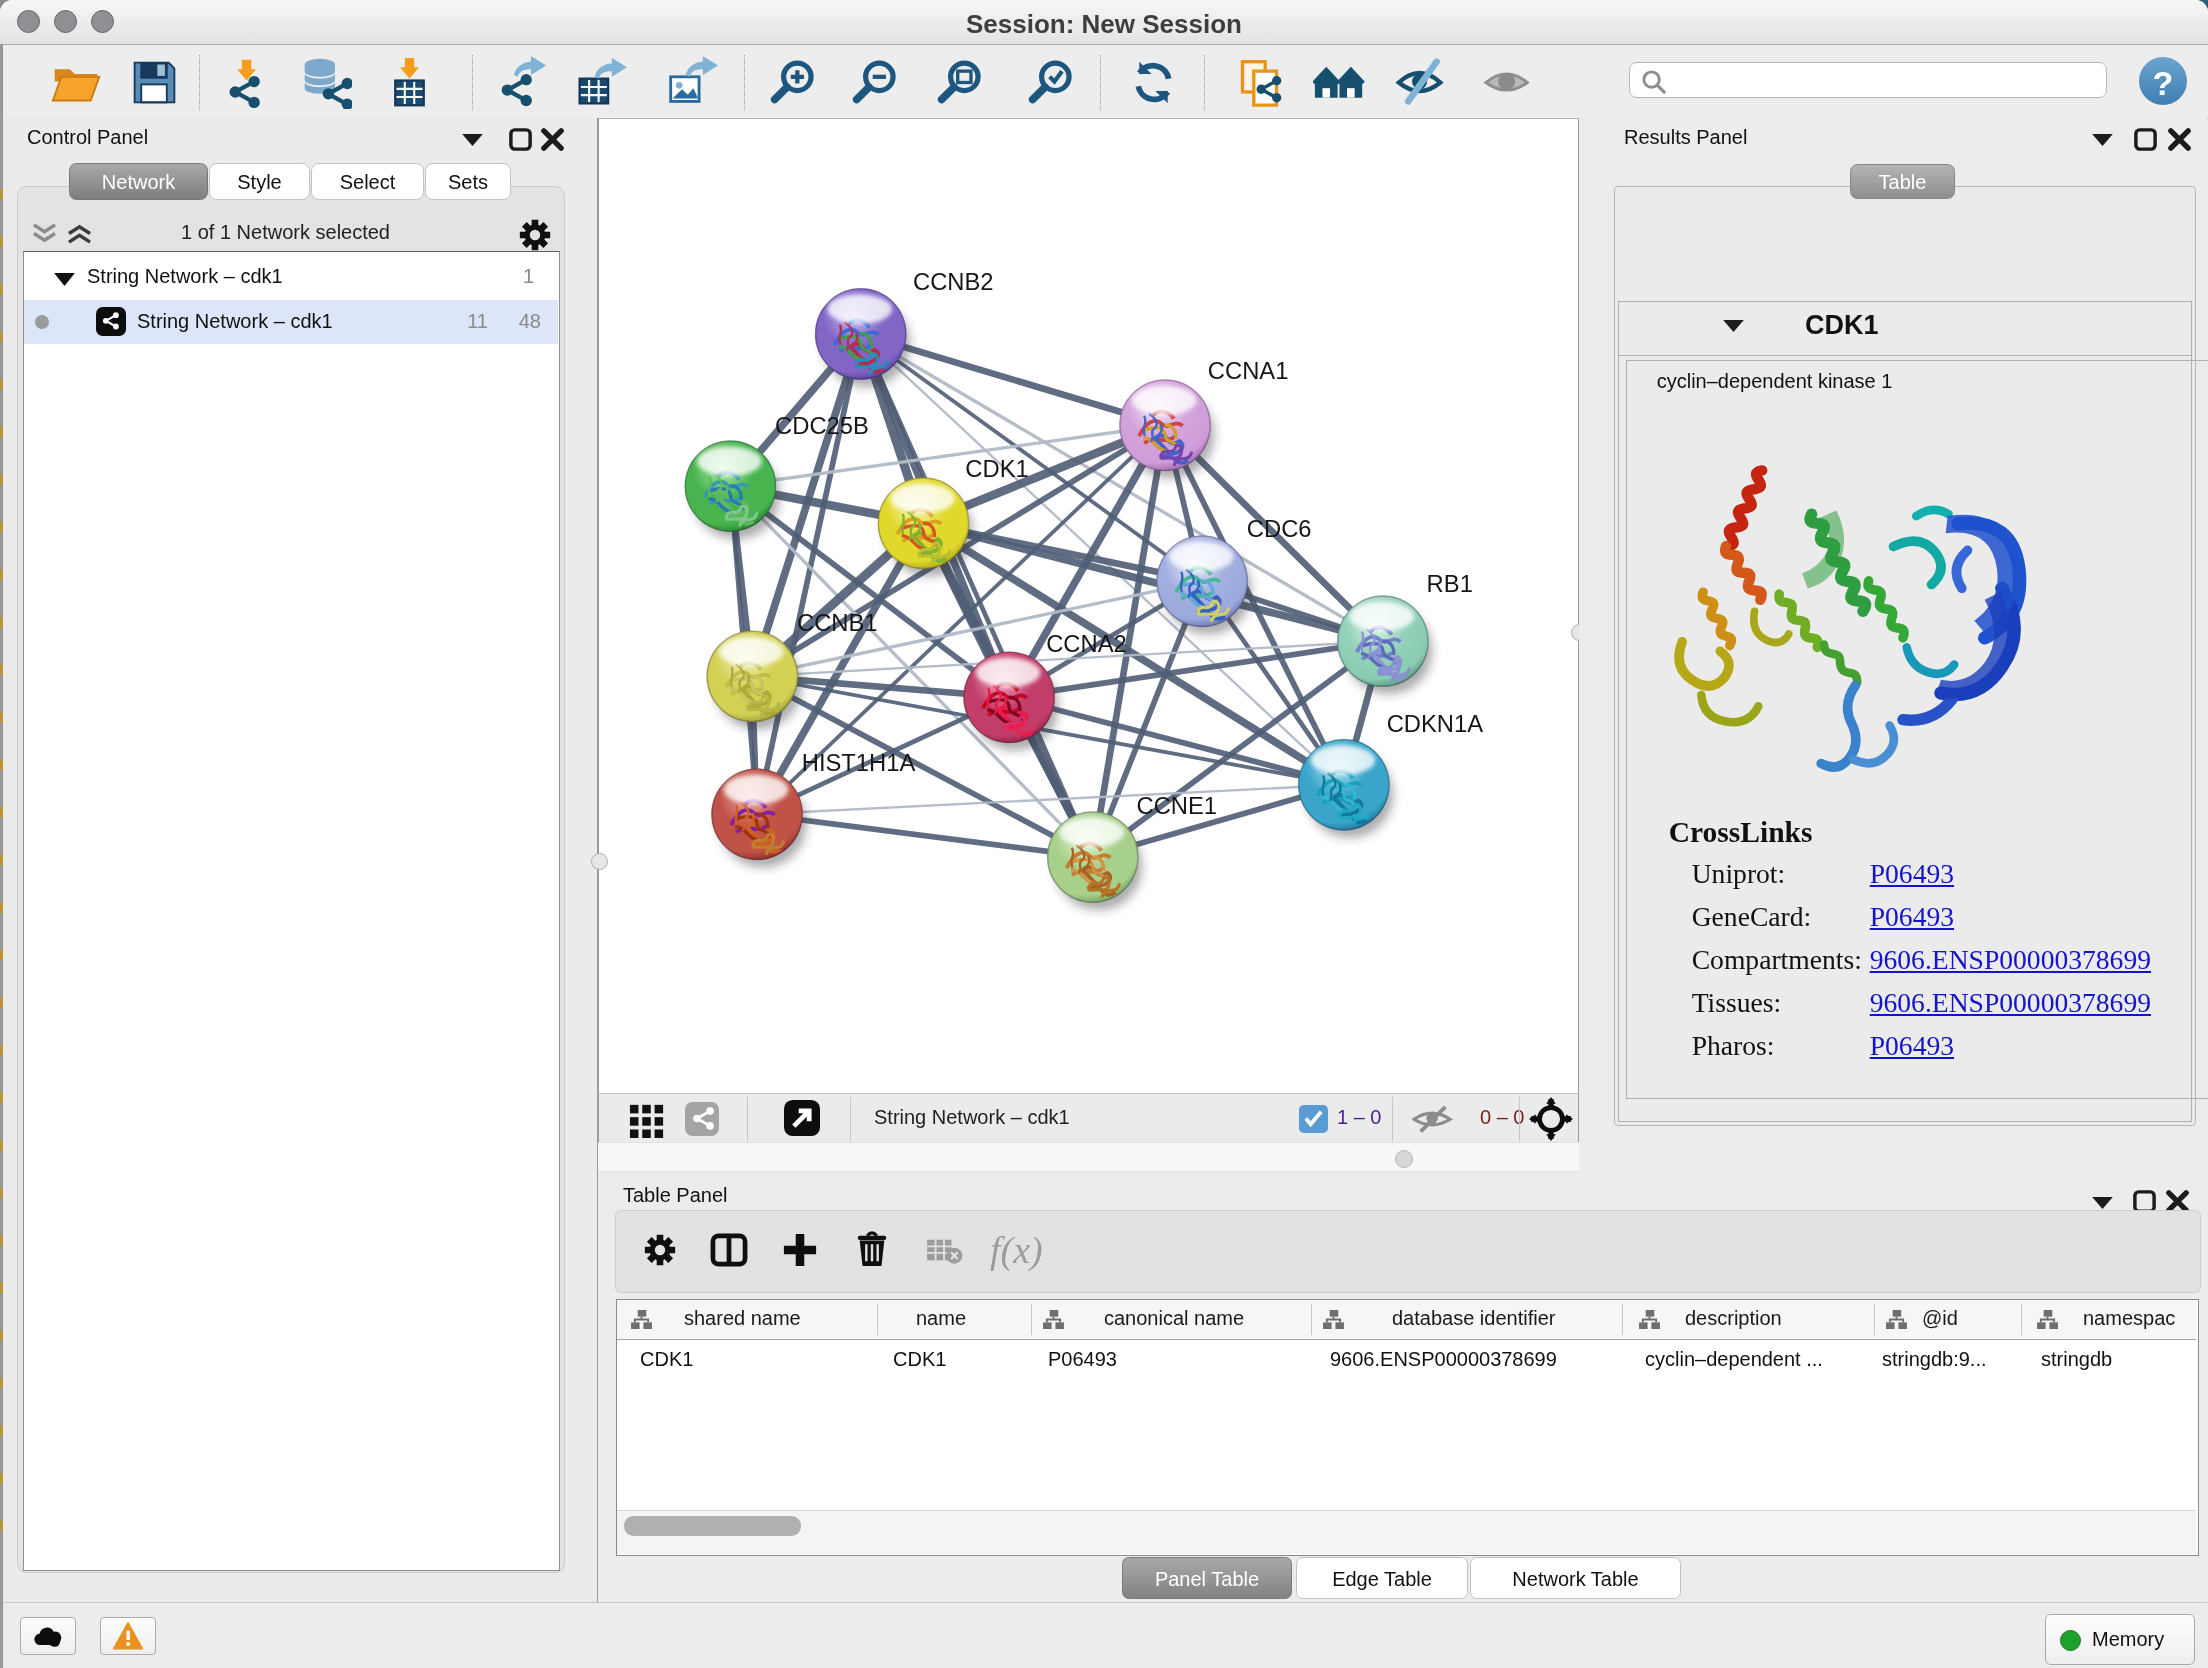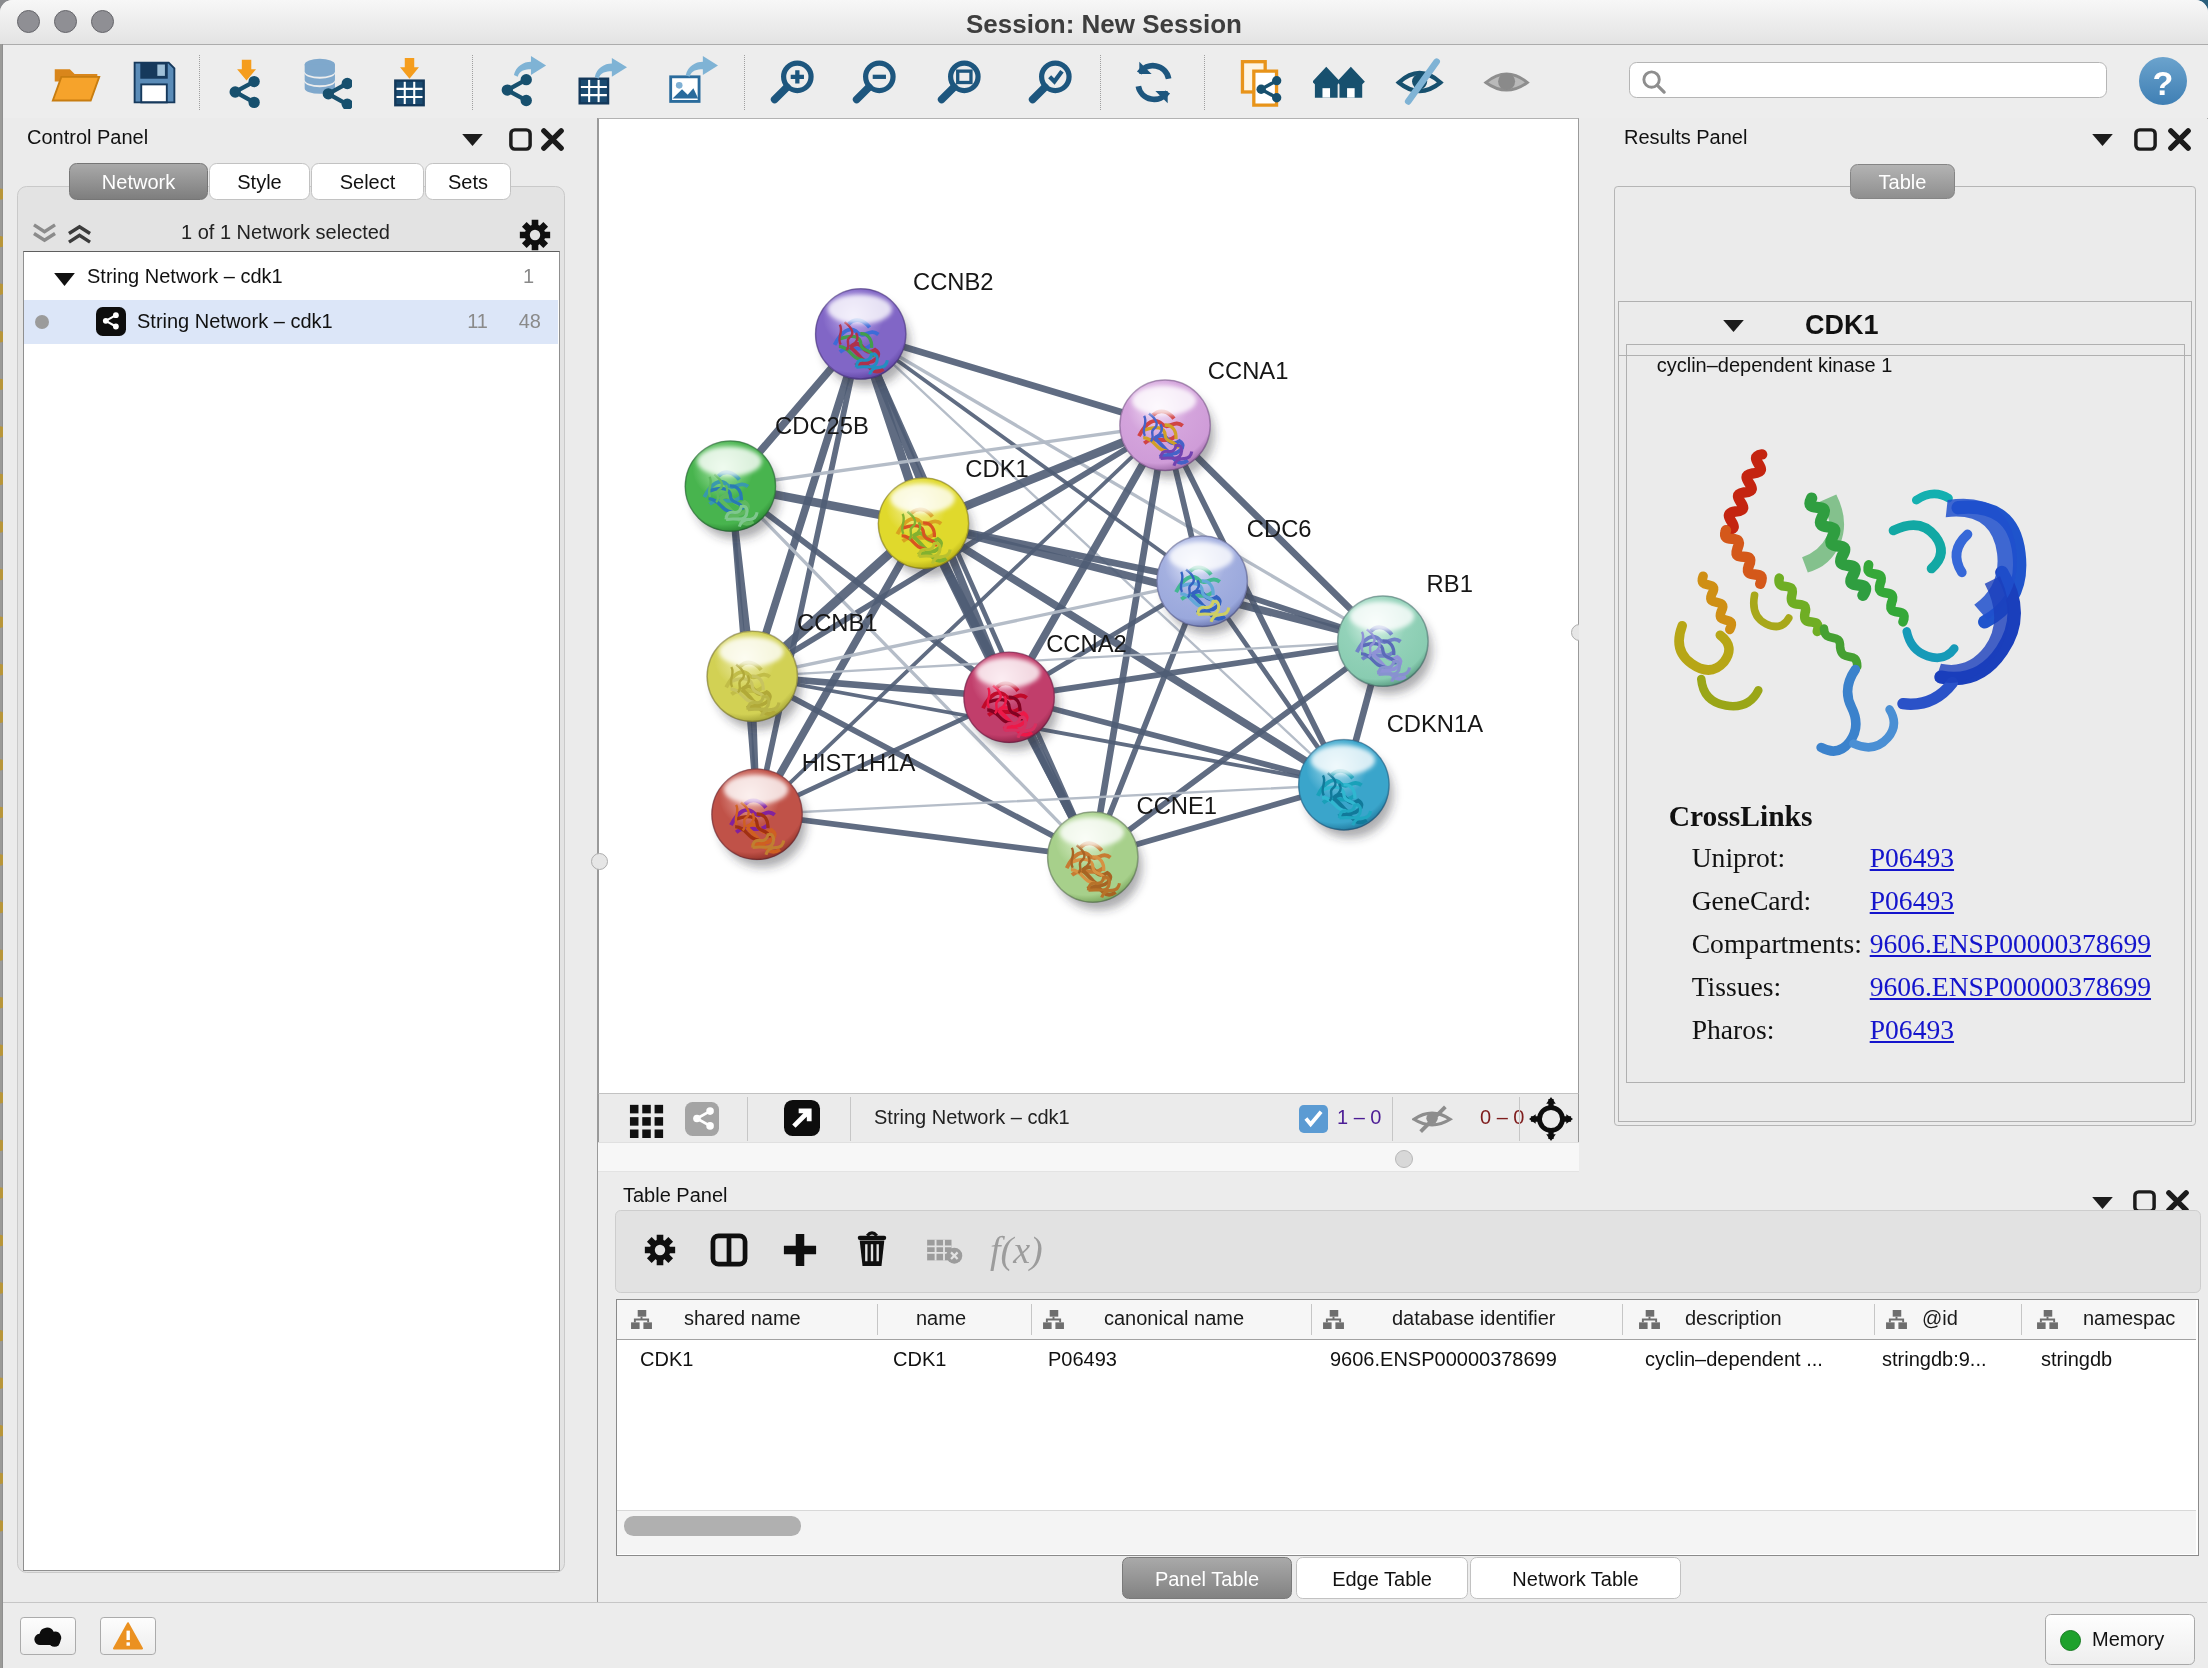--- a/index.html
+++ b/index.html
@@ -627,21 +627,21 @@
         <path d="M4,4 L22,22 M22,4 L4,22" stroke="#1c1c1c" stroke-width="5.6" stroke-linecap="round"></path>
       </svg>
     <div class="abs" style="left:35px;top:68px;width:580px;height:938px;background:#ebebeb;border:1px solid #b5b5b5;border-radius:3.8px;"></div>
     <div class="t abs" style="left:271px;top:46px;width:105px;height:35px;line-height:35px;text-align:center;background:linear-gradient(#b3b3b3,#8f8f8f);color:#fff;border-radius:7.6px;border:1px solid #858585;box-sizing:border-box;">Table</div>
     <div class="abs" style="left:39px;top:183px;width:572px;height:819px;border:1px solid #b0b0b0;">
       <svg class="abs" style="left:103px;top:16px;" width="23" height="15" viewBox="0 0 24 16">
           <path d="M1,2 H23 L12,15 Z" fill="#1c1c1c"></path>
         </svg>
       <div class="t abs" style="left:186px;top:7.6px;font-size:27px;font-weight:bold;">CDK1</div>
       <div class="abs" style="left:0px;top:53px;width:572px;height:0;border-top:1px solid #b0b0b0;"></div>
-      <div class="abs" style="left:6.7px;top:42px;width:557px;height:737px;border:1px solid #b0b0b0;">
+      <div class="abs" style="left:6.7px;top:58px;width:557px;height:737px;border:1px solid #b0b0b0;padding-left:24px;">
         <div class="t abs" style="left:30px;top:8.6px;">cyclin–dependent kinase 1</div>
         <div id="ribbon" class="abs" style="left:40px;top:98px;width:371px;height:314px;">
           <svg width="371" height="314" viewBox="0 0 390 330" fill="none" stroke-linecap="round">
             <path d="M100,12 C81,15 113,30 90,32 C71,35 103,50 81,52 C62,55 94,70 72,72 C52,75 84,90 62,92 " stroke="#c42410" stroke-width="11"></path>
             <path d="M62,92 C56,109 82,92 74,111 C68,128 94,111 86,129 C80,146 106,130 98,148 " stroke="#d4581a" stroke-width="11"></path>
             <path d="M38,140 C32,155 56,143 47,159 C41,173 65,162 57,177 C51,192 74,180 66,196 " stroke="#cf8f14" stroke-width="10"></path>
             <path d="M16,192 q-10,26 10,40 q20,14 34,-2 q12,-16 -4,-28" stroke="#b7a616" stroke-width="10"></path>
             <path d="M36,248 q2,24 26,28 q24,4 34,-16" stroke="#9aa617" stroke-width="9"></path>
             <path d="M92,160 q-4,22 12,30 q16,8 24,-6" stroke="#a8a81a" stroke-width="8"></path>
             <path d="M152,58 C143,76 174,59 163,78 C154,96 185,80 174,99 C165,116 196,100 184,119 C176,137 207,120 195,140 C186,157 218,141 206,160 " stroke="#2f9e40" stroke-width="12"></path>

